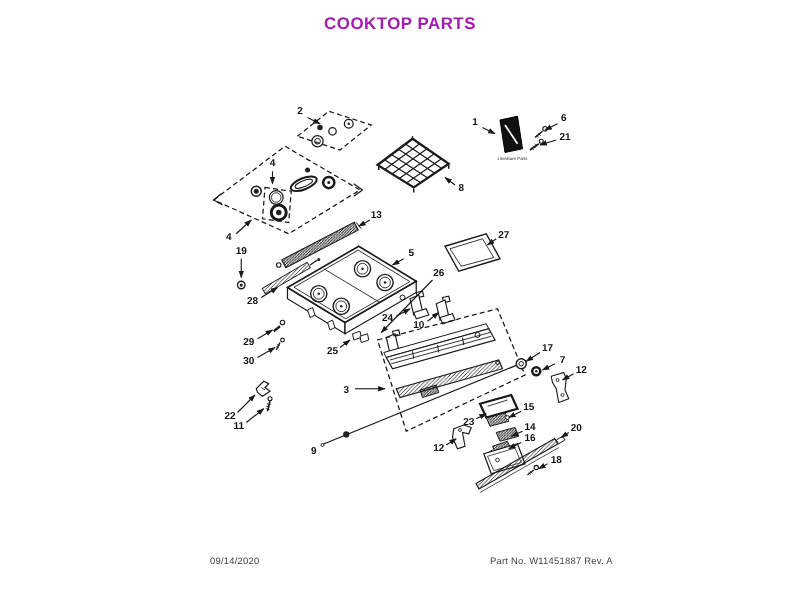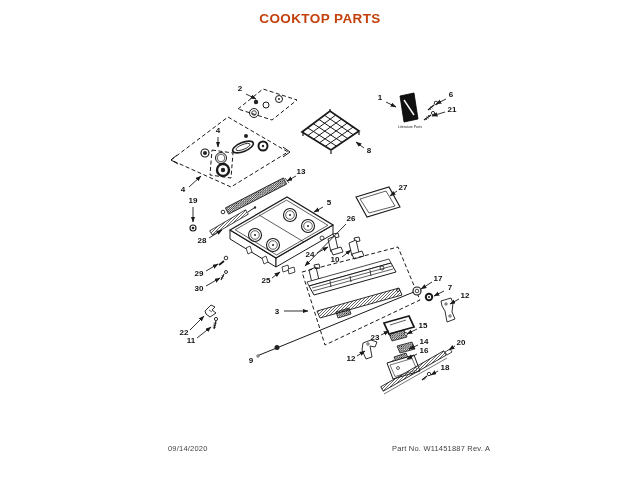--- a/index.html
+++ b/index.html
@@ -1,19 +1,19 @@
 <!DOCTYPE html>
 <html><head>
 <meta charset="utf-8">
 <style>
   html,body{margin:0;padding:0;background:#e8e8e8;}
   #page{position:relative;width:640px;height:480px;background:#ffffff;overflow:hidden;
         font-family:"Liberation Sans",sans-serif;color:#111;}
   #title{position:absolute;top:11px;left:0;width:640px;text-align:center;
-         font-size:13.5px;font-weight:bold;letter-spacing:.4px;color:#c2410c;}
+         font-size:13.5px;font-weight:bold;letter-spacing:.4px;color:#a21caf;}
   .footer{position:absolute;top:444px;font-size:7.5px;color:#3f3f3f;letter-spacing:.2px;}
   #footer-date{left:168px;text-align:right;}
   #footer-part{left:392px;}
   svg{position:absolute;left:0;top:0;}
   svg text.co{font-family:"Liberation Sans",sans-serif;font-size:8px;font-weight:700;
               fill:#111;text-anchor:middle;}
   svg text.cap{font-family:"Liberation Sans",sans-serif;font-size:3.5px;fill:#222;text-anchor:middle;}
   .ink{stroke:#1a1a1a;fill:none;}
   .inkf{stroke:#1a1a1a;fill:#ffffff;}
   .dash{stroke:#1a1a1a;fill:none;stroke-width:1;stroke-dasharray:4 2.5;}

